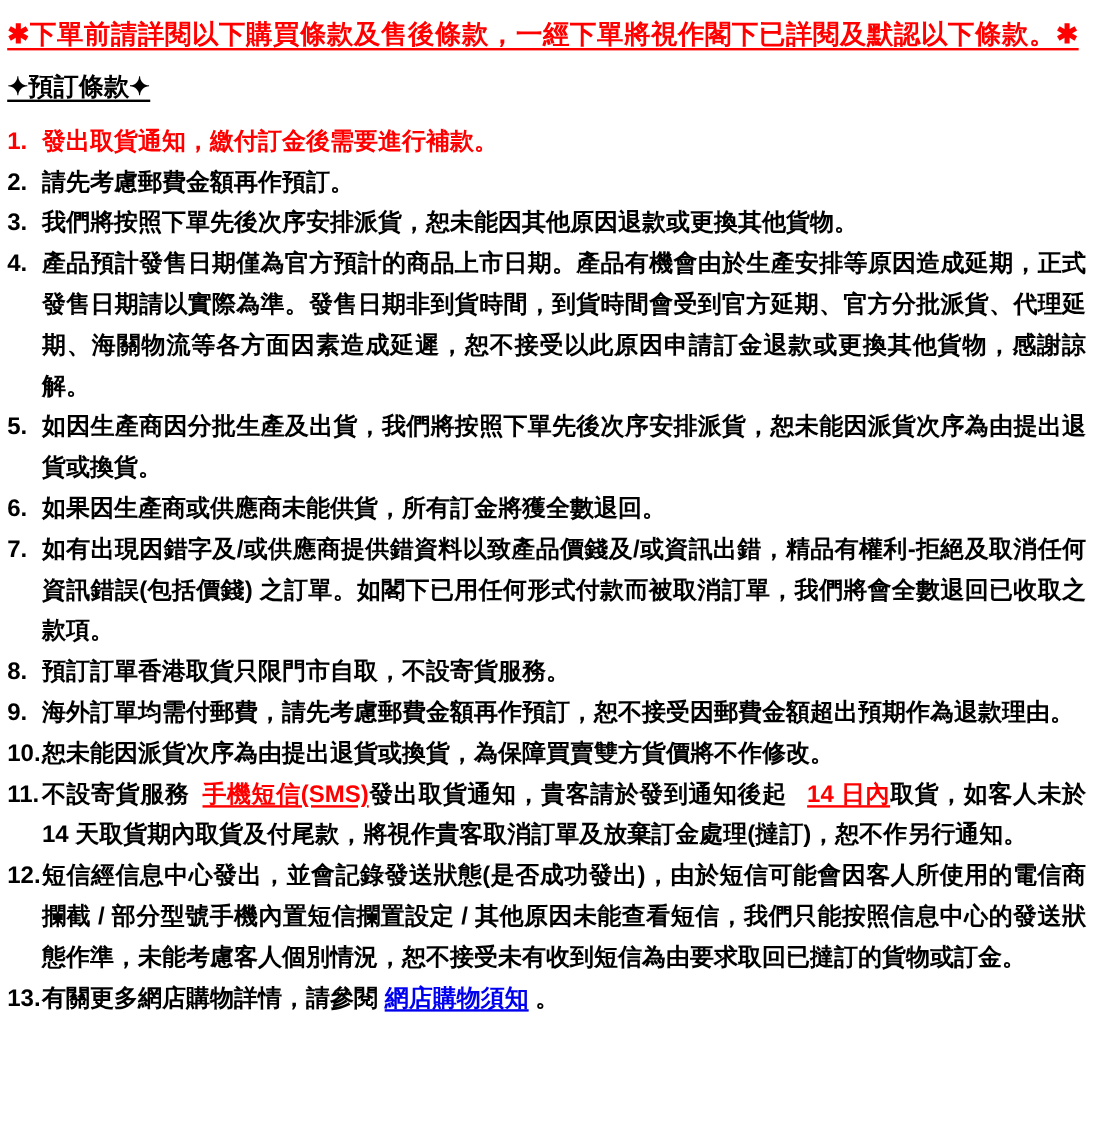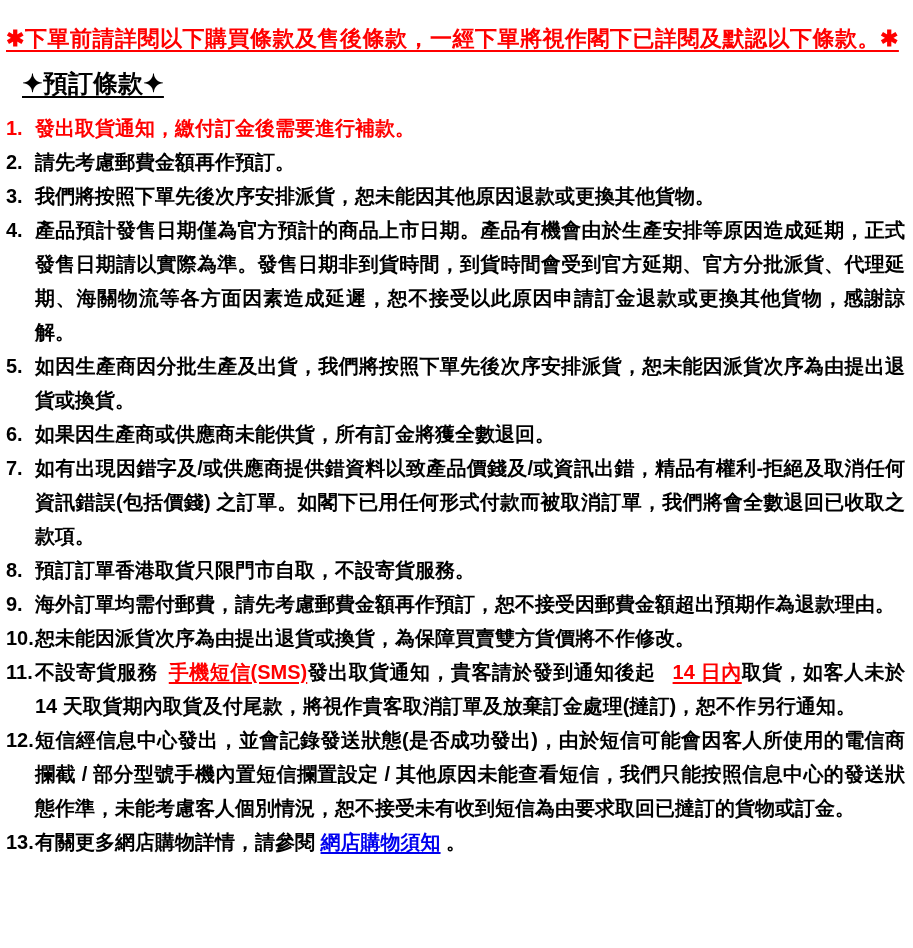--- a/index.html
+++ b/index.html
@@ -19,35 +19,35 @@
     font-weight:700;
     overflow:hidden;
   }
   .page{
     padding:10px 8px 0 6px;
   }
   .header-warning{
     color:var(--red);
     font-size:22px;
     line-height:29px;
-    margin:14px 0 15px 0;
+    margin:4px 0 15px 0;
     text-decoration:underline;
     text-underline-offset:4px;
     text-decoration-thickness:2px;
     letter-spacing:0.5px;
   }
   .section-title{
     display:inline-block;
     color:var(--text);
-    font-size:25px;
+    font-size:21px;
     line-height:30px;
     text-decoration:underline;
     text-underline-offset:4px;
     text-decoration-thickness:2px;
-    margin:0 0 13px 16px;
+    margin:0 0 13px 0;
   }
   ol.terms{
     list-style:none;
     margin:0;
     padding:0;
     font-size:20px;
     line-height:34px;
   }
   ol.terms li{
     position:relative;

